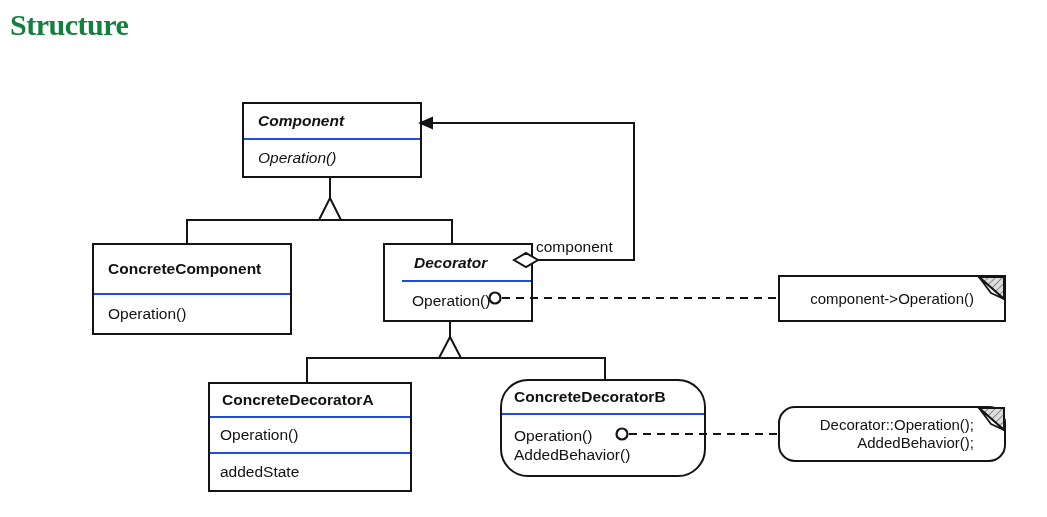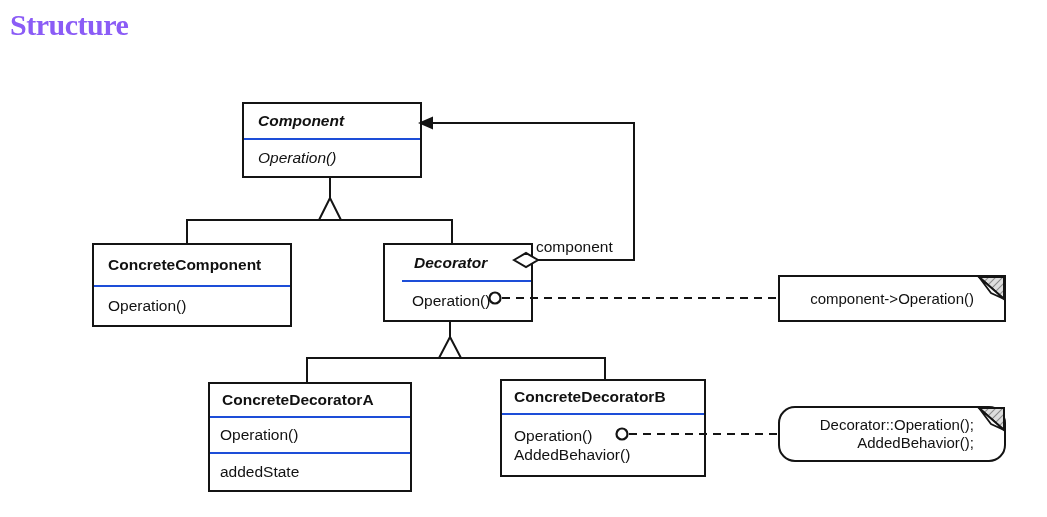--- a/index.html
+++ b/index.html
@@ -1,20 +1,20 @@
 <!DOCTYPE html>
 <html><head>
 <meta charset="utf-8">
 <style>
   html,body{margin:0;padding:0;background:#ffffff;}
   .page{position:relative;width:1047px;height:517px;background:#ffffff;overflow:hidden;
         font-family:"Liberation Sans",sans-serif;color:#111;}
   .heading{position:absolute;left:10px;top:8px;margin:0;
            font-family:"Liberation Serif",serif;font-weight:bold;font-size:30px;
-           letter-spacing:-0.5px;color:#8b5cf6;}
+           letter-spacing:-0.5px;color:#15803d;}
   
   .uml-box{position:absolute;background:#fff;border:2px solid #141414;box-sizing:content-box;}
   .comp{display:flex;align-items:center;padding-left:14px;font-size:15.5px;line-height:1;
         white-space:nowrap;}
   .comp + .comp{border-top:2px solid #1d4ed8;}
   .comp.multi{flex-direction:column;align-items:flex-start;justify-content:center;line-height:19px;}
   .cls-title{font-weight:bold;}
   .abstract{font-style:italic;}
   
   .note{position:absolute;background:#fff;border:2px solid #141414;box-sizing:border-box;
@@ -31,36 +31,36 @@
 <div class="page">
 
   <h1 class="heading">Structure</h1>
 
   <div class="uml-box" style="left:242px;top:102px;width:176px;">
     <div class="comp cls-title abstract" style="height:34px">Component</div>
     <div class="comp abstract" style="height:36px">Operation()</div>
   </div>
 
   <div class="uml-box" style="left:92px;top:243px;width:196px;">
-    <div class="comp cls-title" style="height:40px">ConcreteComponent</div>
+    <div class="comp cls-title" style="height:48px">ConcreteComponent</div>
     <div class="comp" style="height:38px">Operation()</div>
   </div>
 
   <div class="uml-box" style="left:383px;top:243px;width:129px;padding-left:17px;">
     <div class="comp cls-title abstract" style="height:35px;padding-left:12px">Decorator</div>
     <div class="comp" style="height:38px;padding-left:10px">Operation()</div>
   </div>
 
   <div class="uml-box" style="left:208px;top:382px;width:200px;">
     <div class="comp cls-title" style="height:32px;padding-left:12px">ConcreteDecoratorA</div>
     <div class="comp" style="height:34px;padding-left:10px">Operation()</div>
     <div class="comp" style="height:36px;padding-left:10px">addedState</div>
   </div>
 
-  <div class="uml-box" style="left:500px;top:379px;width:202px;">
+  <div class="uml-box" style="left:500px;top:379px;width:202px;border-radius:28px;">
     <div class="comp cls-title" style="height:32px;padding-left:12px">ConcreteDecoratorB</div>
     <div class="comp multi" style="height:60px;padding-left:12px">
       <span>Operation()</span>
       <span>AddedBehavior()</span>
     </div>
   </div>
 
   <div class="note" style="left:778px;top:275px;width:228px;height:47px;">
     <span>component-&gt;Operation()</span>
     <svg class="fold" viewBox="0 0 30 27">

